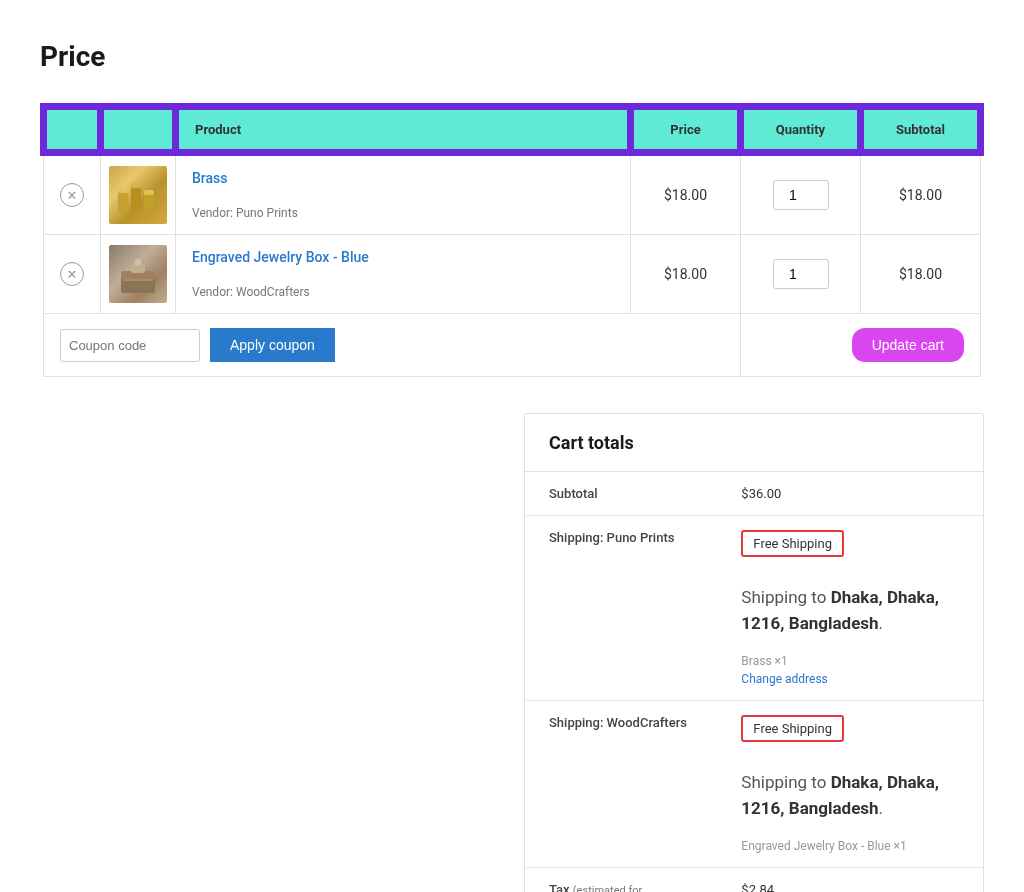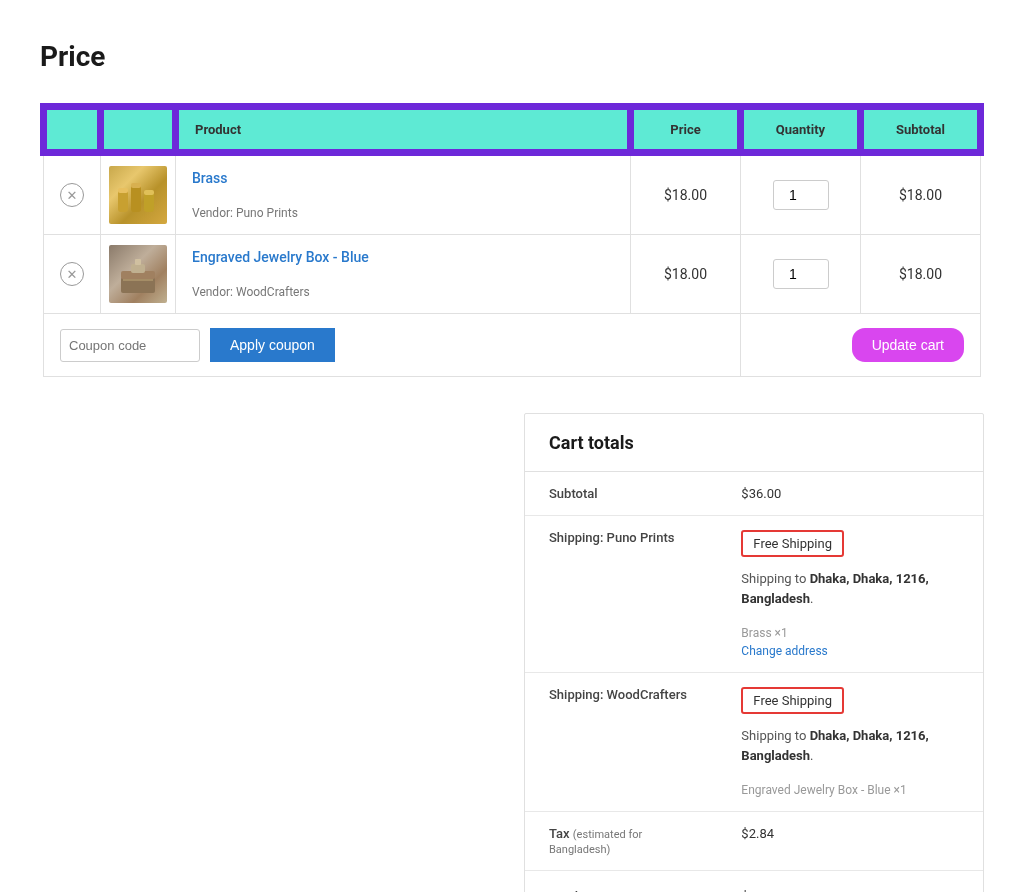--- a/index.html
+++ b/index.html
@@ -182,24 +182,24 @@
     .free-shipping-badge {
       display: inline-block;
       border: 2px solid #e53935;
       color: #333;
       padding: 4px 10px;
       border-radius: 3px;
       font-size: 13px;
       margin-bottom: 8px;
     }
     .shipping-detail {
-      font-size: 13px;
+      font-size: 17px;
       color: #555;
       line-height: 1.5;
-      margin-top: 4px;
+      margin-top: 20px;
     }
     .shipping-detail strong { font-weight: 700; color: #333; }
     .shipping-product-line {
       font-size: 12px;
       color: #999;
       margin-top: 18px;
     }
     .change-address-link {
       color: #2979cc;
       text-decoration: none;

